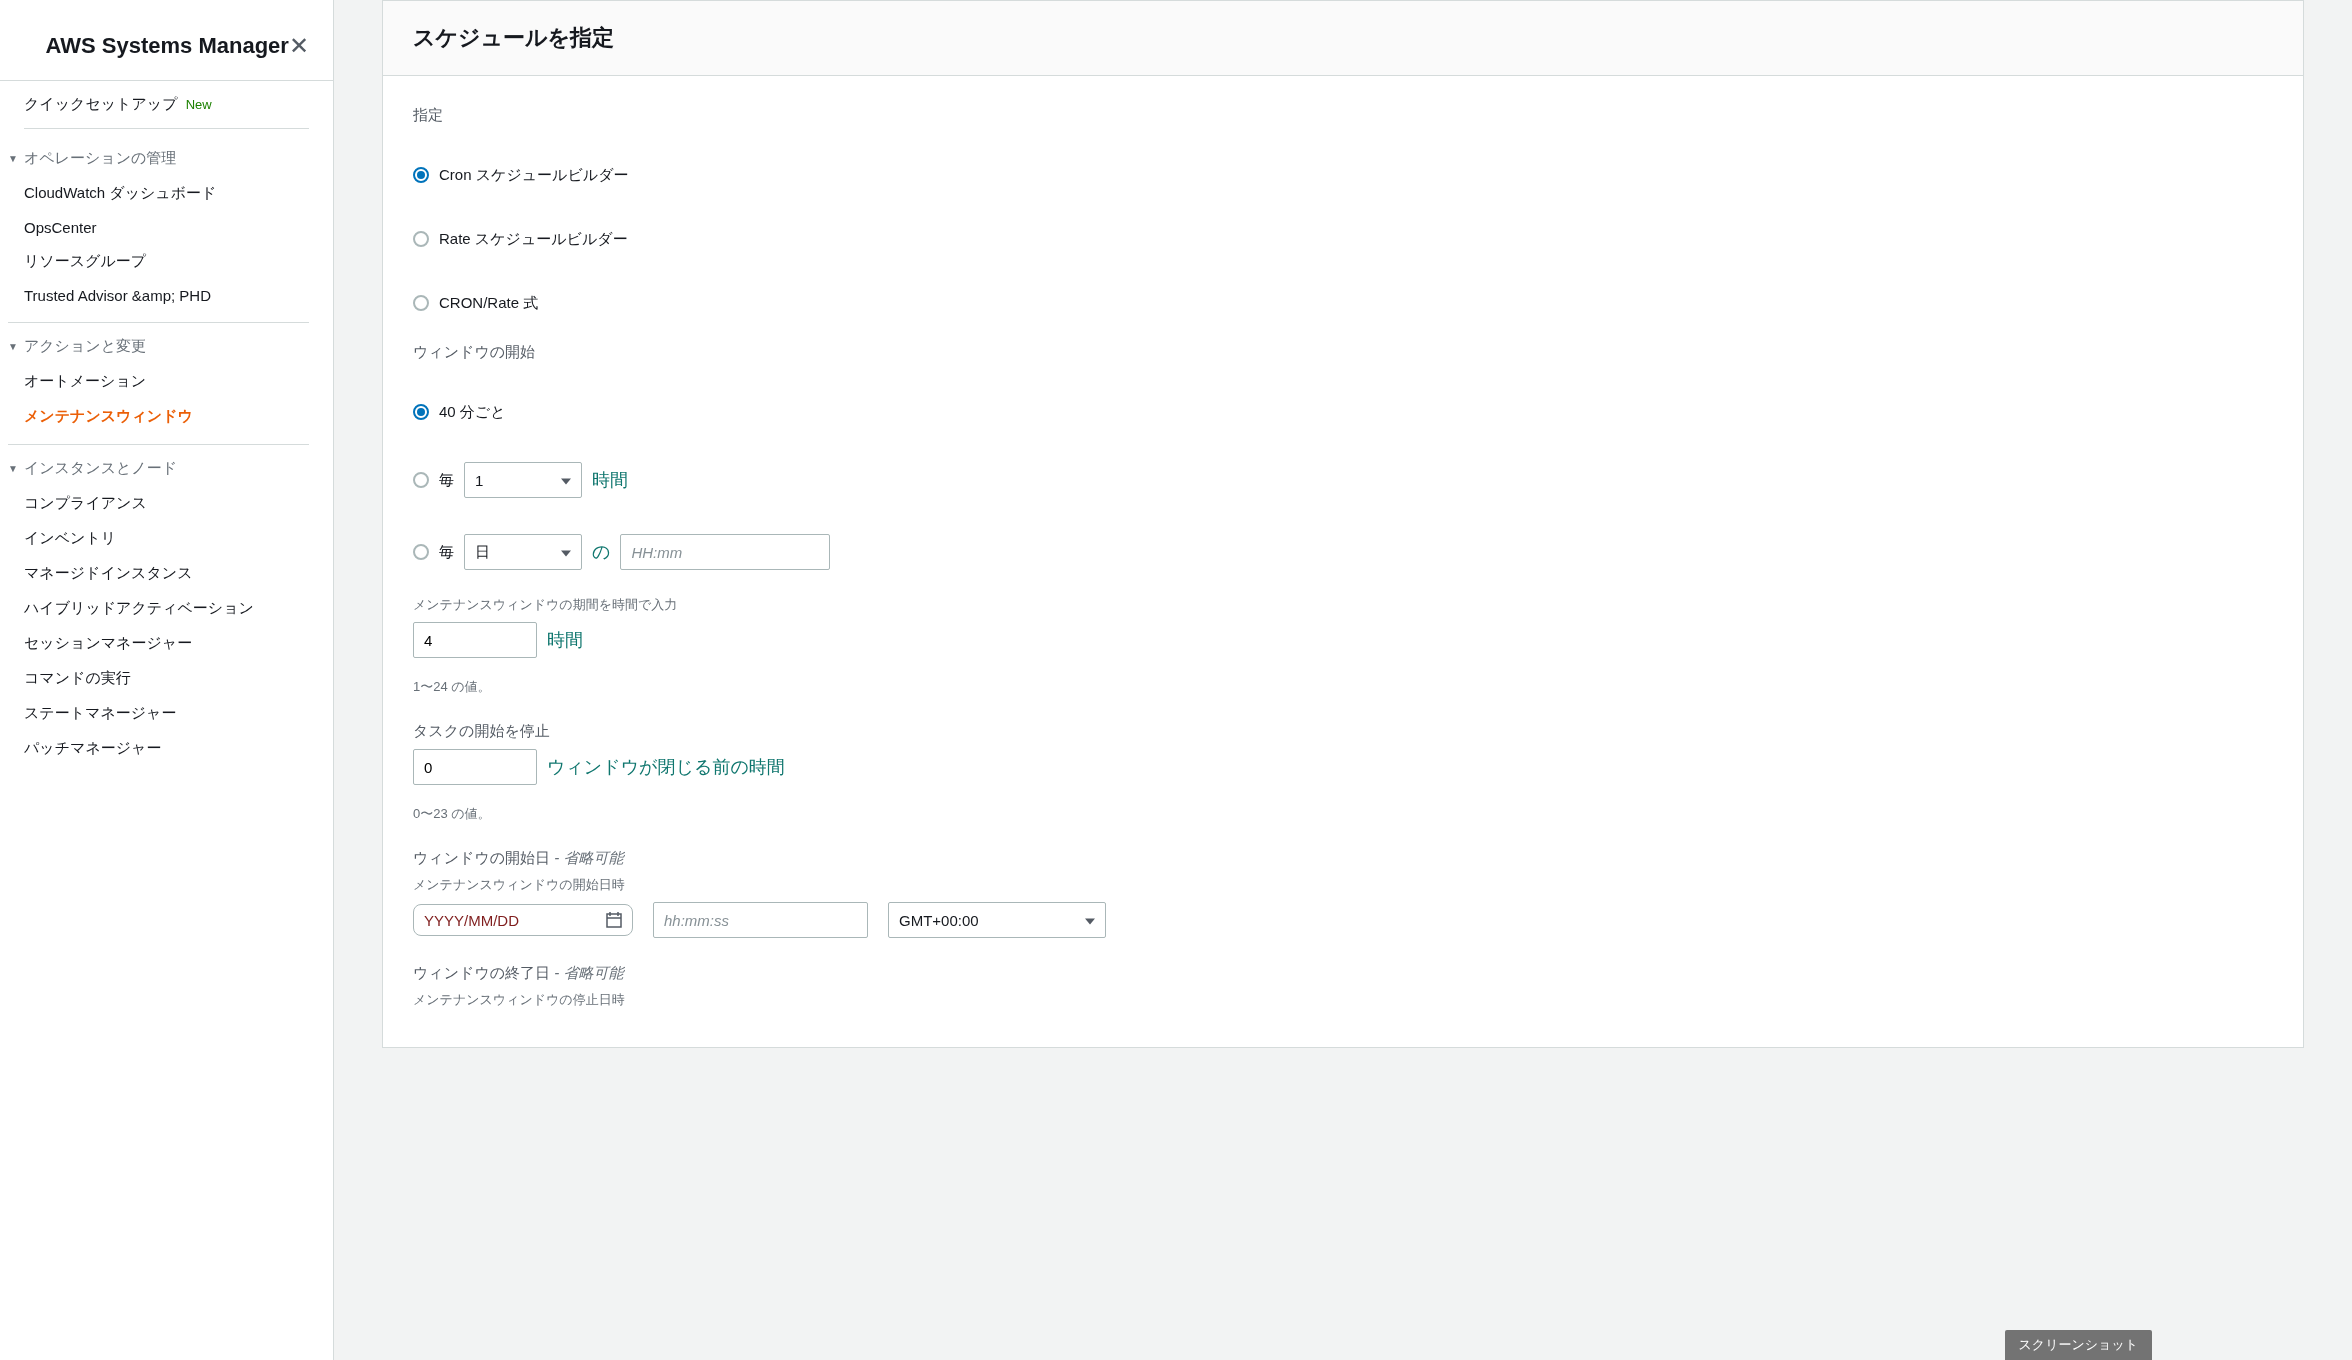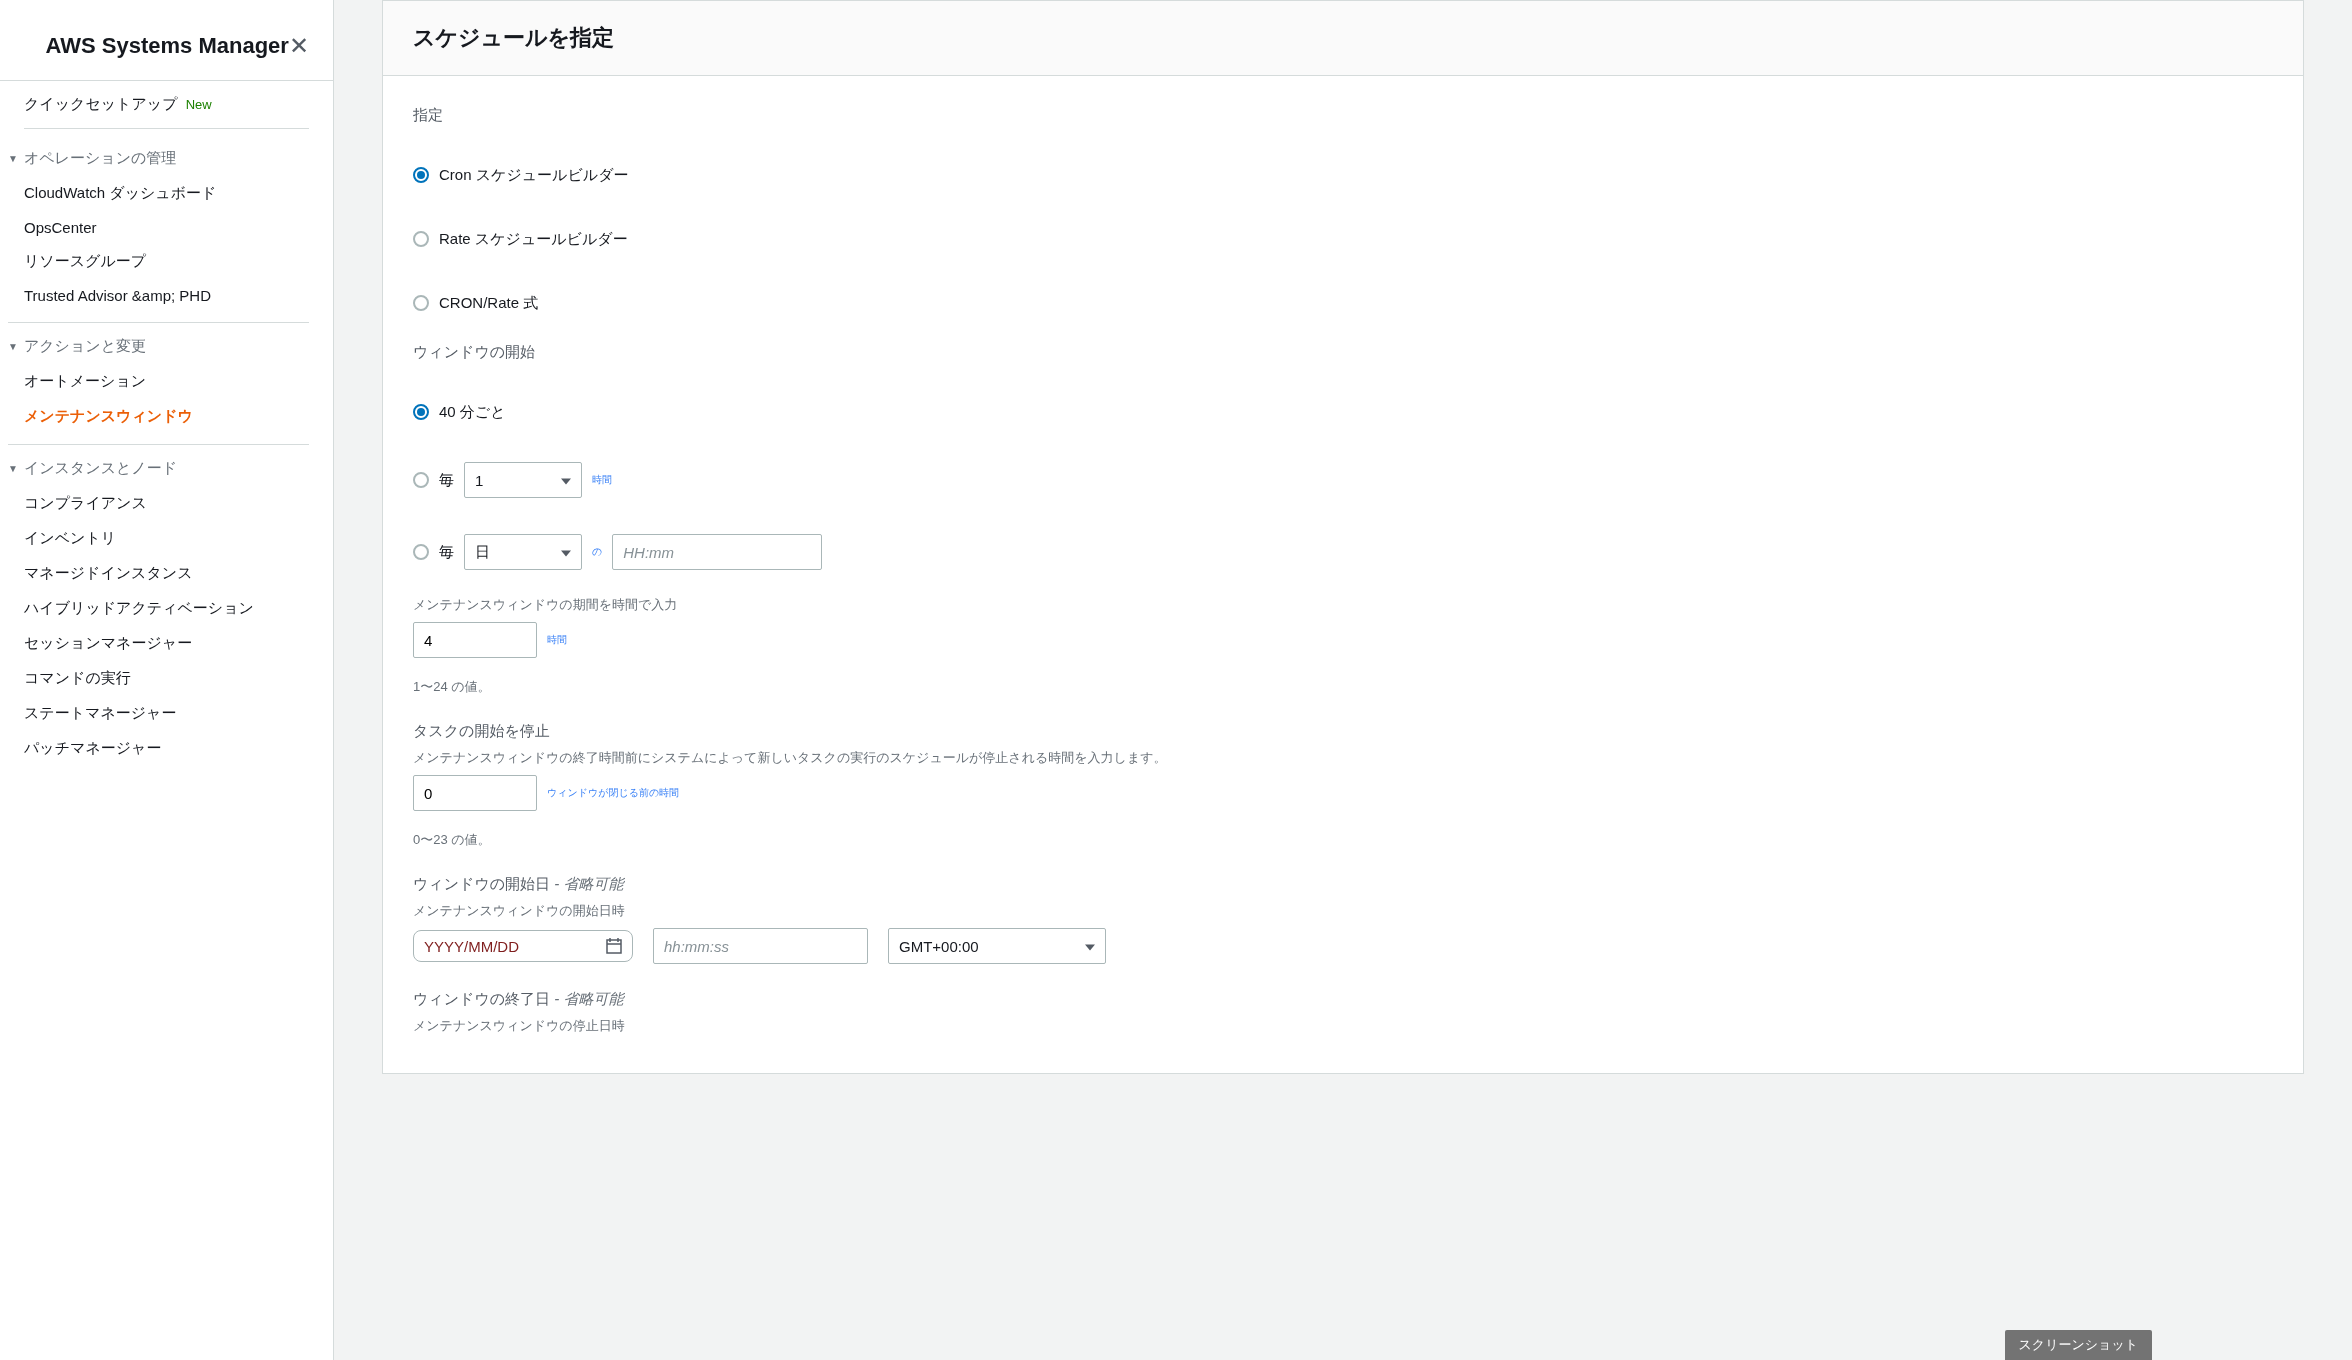--- a/index.html
+++ b/index.html
@@ -177,21 +177,21 @@
       padding: 0 10px;
       font-size: 15px;
       background: #fff;
     }
     .text-input::placeholder { color: #879196; font-style: italic; }
     .inline-row {
       display: flex;
       align-items: center;
       gap: 10px;
     }
-    .suffix-text { font-size: 10px; color: #3b82f6; }
+    .suffix-text { font-size: 18px; color: #0f766e; }
     .optional { font-style: italic; color: #687078; font-weight: 400; }
     .date-input {
       border: 1px solid #aab7b8;
       border-radius: 8px;
       height: 32px;
       width: 220px;
       padding: 0 36px 0 10px;
       font-size: 15px;
       color: #7f1d1d;
       position: relative;
@@ -324,21 +324,20 @@
         <div class="field-hint">メンテナンスウィンドウの期間を時間で入力</div>
         <div class="inline-row">
           <input class="text-input" style="width: 124px;" value="4">
           <span class="suffix-text">時間</span>
         </div>
         <div class="field-constraint">1〜24 の値。</div>
       </div>
 
       <div class="field-group">
         <div class="field-label">タスクの開始を停止</div>
-        <div class="field-hint">メンテナンスウィンドウの終了時間前にシステムによって新しいタスクの実行のスケジュールが停止される時間を入力します。</div>
         <div class="inline-row">
           <input class="text-input" style="width: 124px;" value="0">
           <span class="suffix-text">ウィンドウが閉じる前の時間</span>
         </div>
         <div class="field-constraint">0〜23 の値。</div>
       </div>
 
       <div class="field-group">
         <div class="field-label">
           <span>ウィンドウの開始日</span><span class="optional"> - 省略可能</span>

